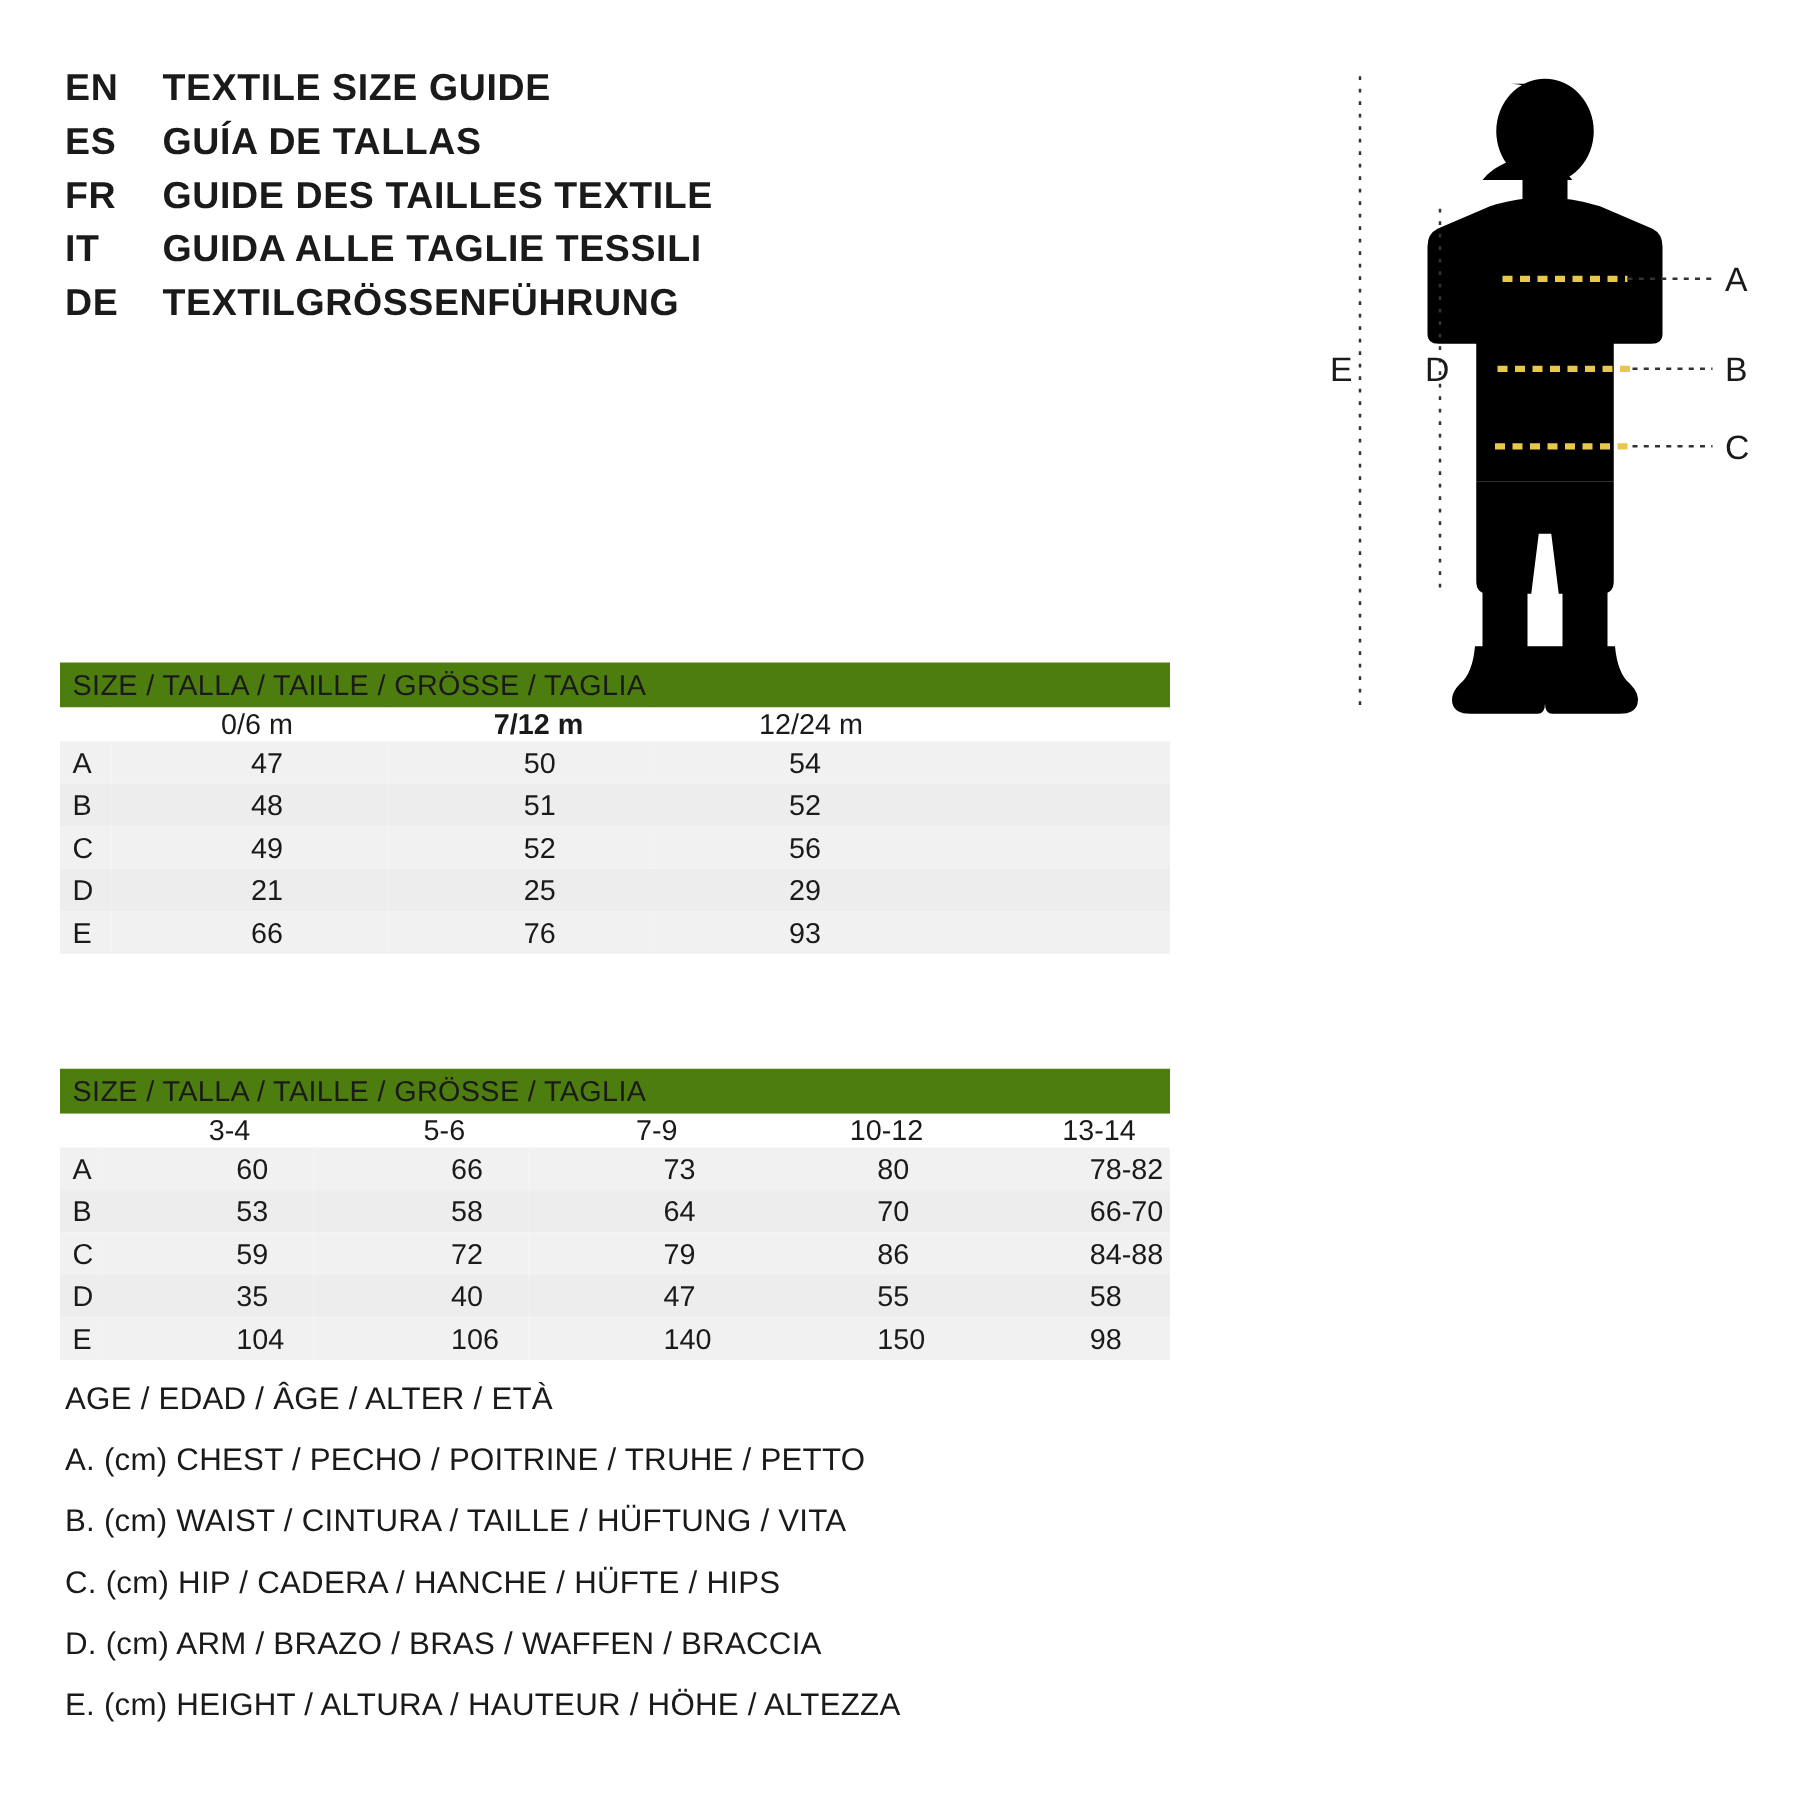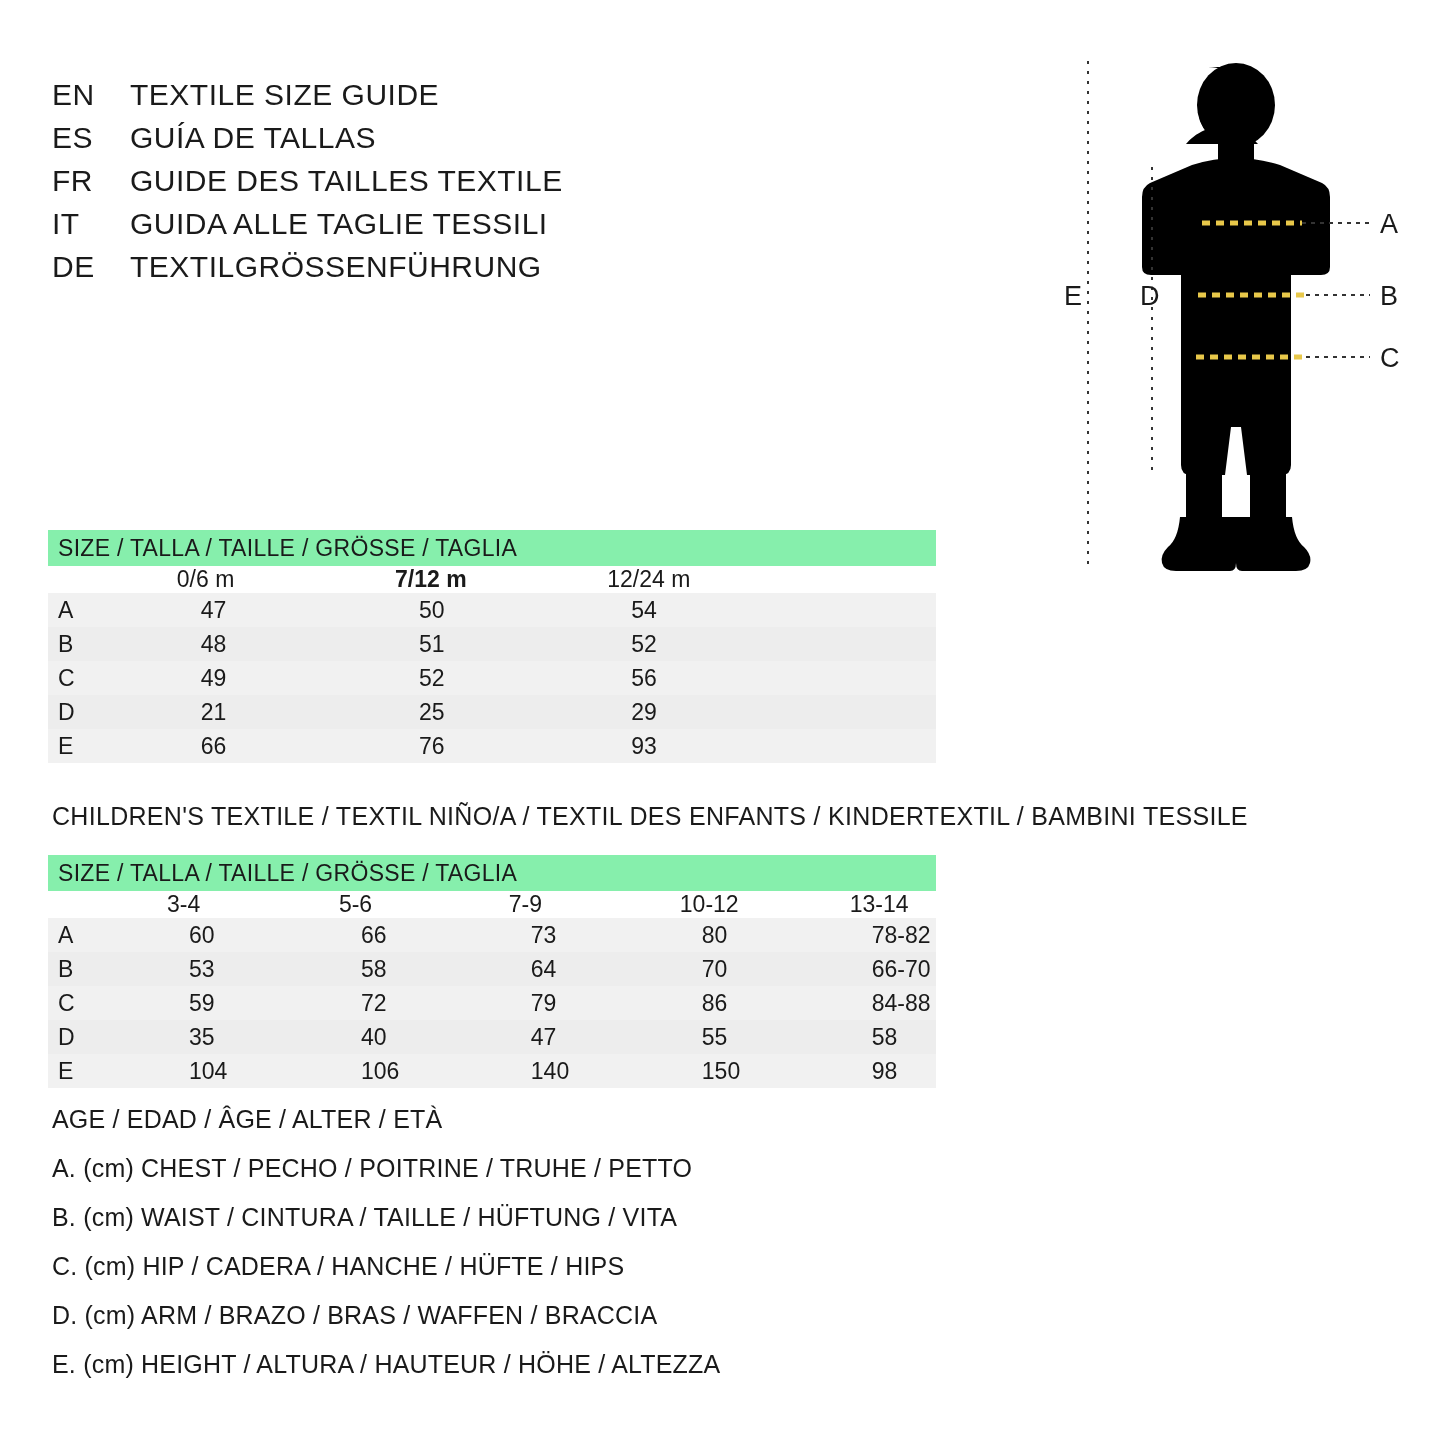--- a/index.html
+++ b/index.html
@@ -19,22 +19,23 @@
   .page {
     position: relative;
     width: 1445px;
     height: 1445px;
   }
 
   
   .header {
     position: absolute;
     left: 52px;
-    top: 78px;
+    top: 54px;
     width: 700px;
+    font-weight: bold;
   }
   .lang-row {
     display: flex;
     align-items: baseline;
     margin-bottom: 9px;
     white-space: nowrap;
   }
   .lang-code {
     width: 78px;
     font-size: 30px;
@@ -81,21 +82,21 @@
   #children-table { left: 48px; top: 855px; width: 888px; }
 
   .size-table td, .size-table th {
     padding: 0;
     height: 34px;
     font-weight: normal;
     text-align: left;
     vertical-align: middle;
   }
   .size-table .hdr-band td {
-    background: #86efac;
+    background: #4d7c0f;
     font-size: 23px;
     height: 36px;
     padding-left: 10px;
     letter-spacing: 0.3px;
   }
   .size-table .col-head td {
     background: #ffffff;
     height: 19px;
   }
   .size-table tr.data-row td { background: #f1f1f1; }
@@ -255,21 +256,20 @@
       </tr>
       <tr class="data-row">
         <td class="c-label">E</td>
         <td class="v0 c-val">66</td>
         <td class="v1 c-val">76</td>
         <td class="v2 c-val">93</td>
       </tr>
     </tbody>
   </table>
 
-  <div class="section-title" id="children-title">CHILDREN'S TEXTILE / TEXTIL NIÑO/A / TEXTIL DES ENFANTS / KINDERTEXTIL / BAMBINI TESSILE</div>
 
   <table class="size-table" id="children-table">
     <tbody>
       <tr class="hdr-band">
         <td colspan="6">SIZE / TALLA / TAILLE / GRÖSSE / TAGLIA</td>
       </tr>
       <tr class="col-head">
         <td class="c-label"></td>
         <td class="h0">3-4</td>
         <td class="h1">5-6</td>

